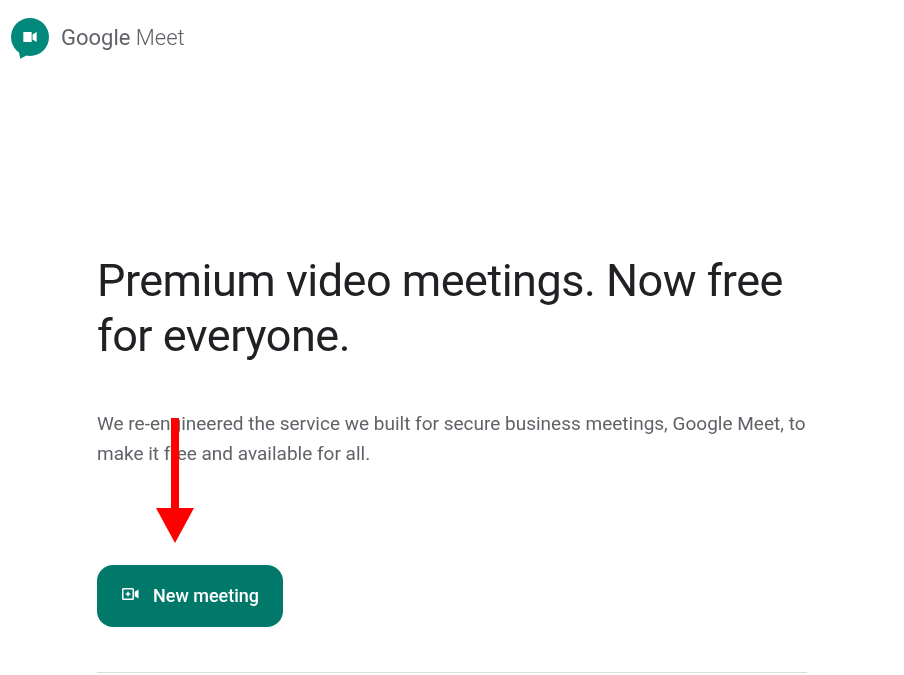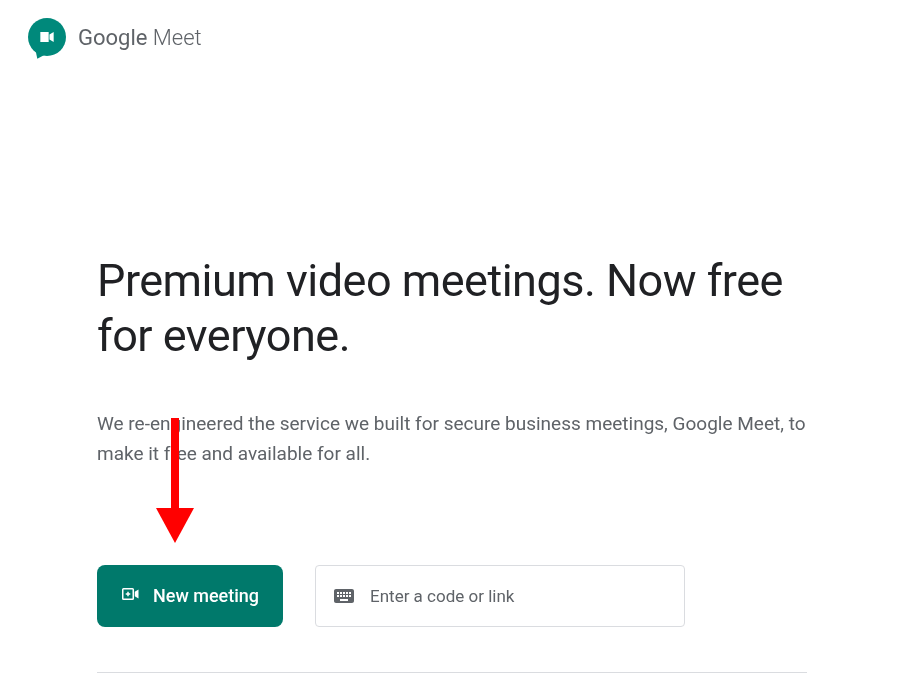--- a/index.html
+++ b/index.html
@@ -10,21 +10,21 @@
     body {
       font-family: 'Google Sans', 'Roboto', Arial, sans-serif;
       background: #fff;
       width: 904px;
       height: 675px;
       position: relative;
     }
     .header {
       display: flex;
       align-items: center;
-      padding: 18px 28px;
+      padding: 18px 11px;
     }
     .logo-icon {
       width: 38px;
       height: 38px;
       background: #00897b;
       border-radius: 50%;
       position: relative;
       display: flex;
       align-items: center;
       justify-content: center;
@@ -82,21 +82,21 @@
       margin-top: 95px;
       align-items: center;
     }
     .new-meeting-btn {
       background: #00796b;
       color: #fff;
       border: none;
       padding: 20px 24px;
       font-size: 18px;
       font-weight: 500;
-      border-radius: 8px;
+      border-radius: 16px;
       cursor: pointer;
       display: flex;
       align-items: center;
       gap: 12px;
       font-family: inherit;
     }
     .new-meeting-btn svg {
       width: 20px;
       height: 18px;
     }
@@ -167,28 +167,20 @@
       <span>
         <svg viewBox="0 0 24 24" fill="white">
           <rect x="1" y="5" width="14" height="14" rx="1" fill="none" stroke="white" stroke-width="2"></rect>
           <path d="M17 9l5-3v12l-5-3z" fill="white"></path>
           <path d="M8 9v6M5 12h6" stroke="white" stroke-width="2"></path>
         </svg>
       </span>
       <span>New meeting</span>
     </button>
 
-    <div class="code-input-wrapper">
-      <span class="keyboard-icon">
-        <svg viewBox="0 0 24 24" fill="#5f6368">
-          <path d="M20 5H4c-1.1 0-2 .9-2 2v10c0 1.1.9 2 2 2h16c1.1 0 2-.9 2-2V7c0-1.1-.9-2-2-2zm-9 3h2v2h-2V8zm0 3h2v2h-2v-2zM8 8h2v2H8V8zm0 3h2v2H8v-2zm-1 2H5v-2h2v2zm0-3H5V8h2v2zm9 7H8v-2h8v2zm0-4h-2v-2h2v2zm0-3h-2V8h2v2zm3 3h-2v-2h2v2zm0-3h-2V8h2v2z"></path>
-        </svg>
-      </span>
-      <input type="text" class="code-input" placeholder="Enter a code or link" style="">
-    </div>
   </div>
 
   <hr class="divider">
 </div>
 
 <div class="arrow-annotation">
   <svg viewBox="0 0 50 125">
     <line x1="25" y1="0" x2="25" y2="95" stroke="#ff0000" stroke-width="8"></line>
     <polygon points="25,125 6,90 44,90" fill="#ff0000"></polygon>
   </svg>

